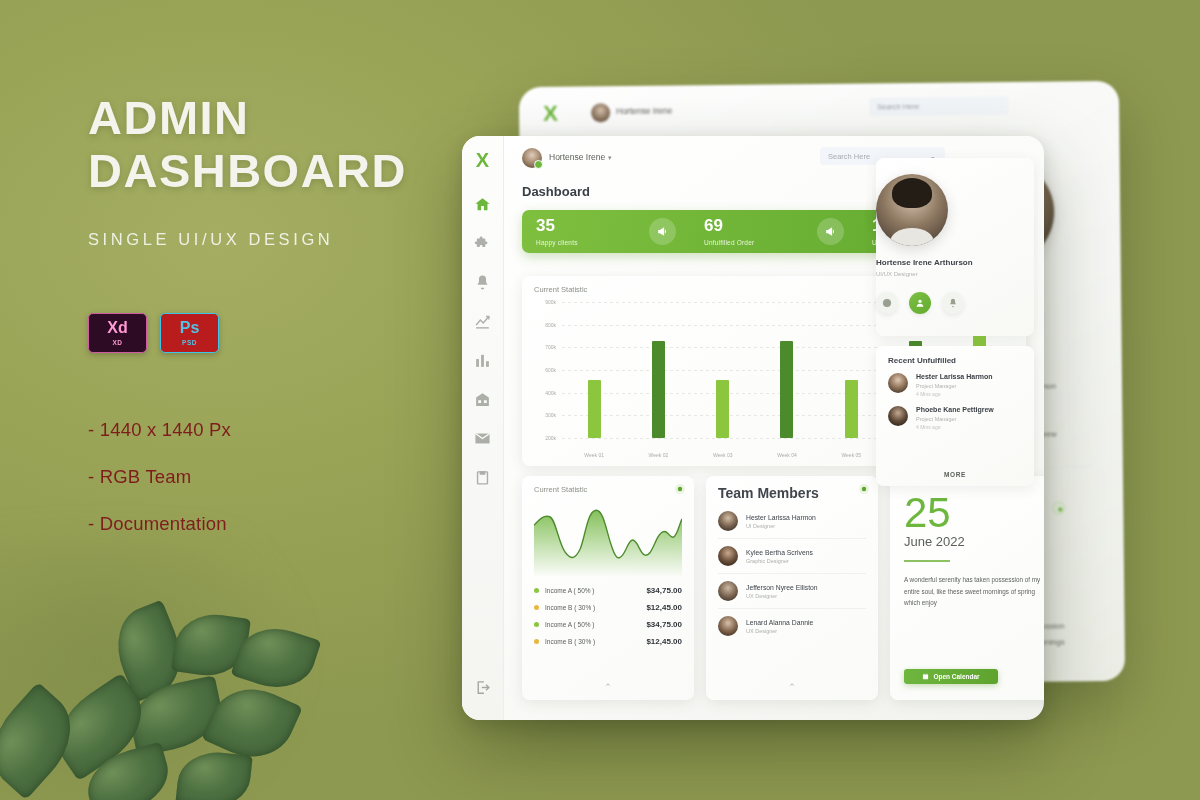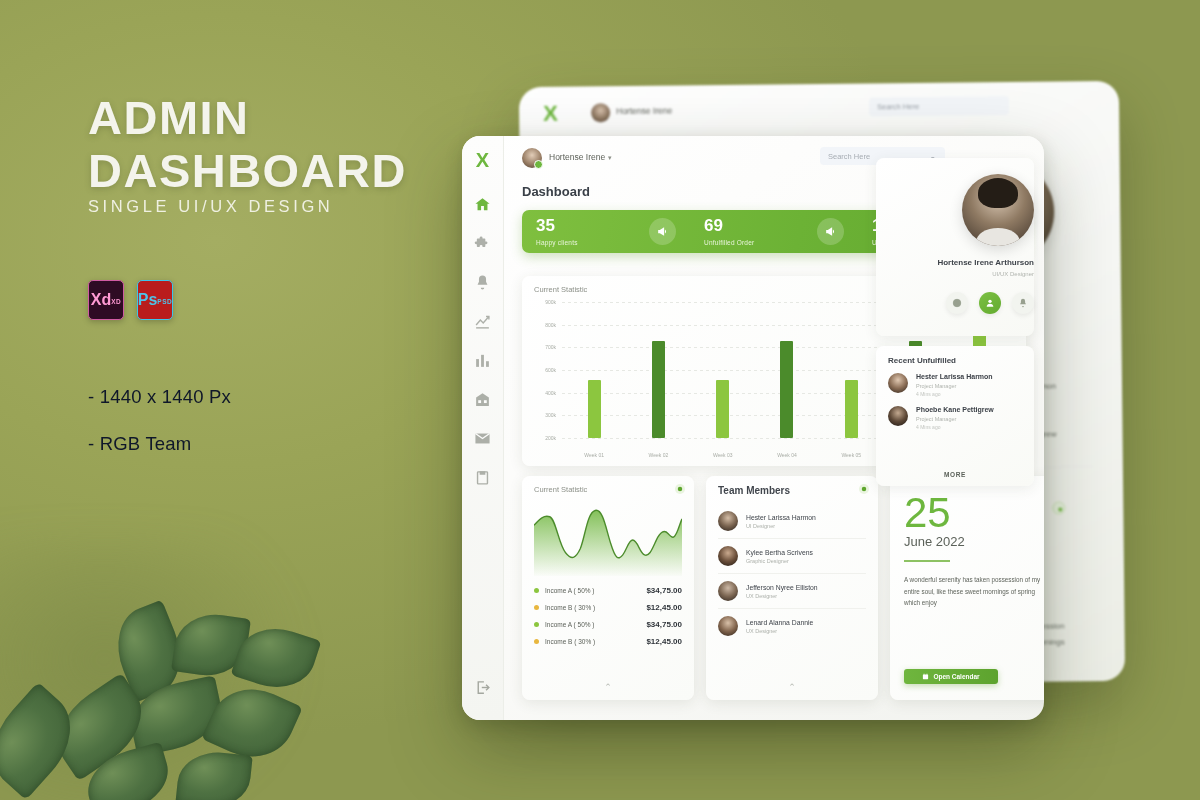--- a/index.html
+++ b/index.html
@@ -25,41 +25,41 @@
   }
 
   
   .left-col { position: absolute; left: 88px; top: 92px; width: 380px; }
   .title {
     color: #f4f4ec; font-size: 47px; font-weight: 700;
     letter-spacing: 1.5px; line-height: 1.12;
     text-shadow: 0 2px 6px rgba(60,70,30,.25);
   }
   .subtitle {
-    color: #eff0e2;
+    margin-top: 33px; color: #eff0e2;
     font-size: 16.5px; letter-spacing: 3.6px; font-weight: 400;
   }
 
   .badges { display: flex; gap: 13px; margin-top: 64px; }
   .badge {
-    width: 36px; height: 40px; border-radius: 5px;
-    position: relative; display: flex; flex-direction: row;
+    width: 59px; height: 40px; border-radius: 5px;
+    position: relative; display: flex; flex-direction: column;
     align-items: center; justify-content: center;
     box-shadow: 0 2px 6px rgba(0,0,0,.22);
   }
   .badge .big { font-size: 16px; font-weight: 700; line-height: 1; }
   .badge .small { font-size: 6.5px; font-weight: 700; margin-top: 3px; letter-spacing: .5px; }
   .badge-xd { background: #2e0b24; border: 1.4px solid #cf5ba3; }
   .badge-xd .big, .badge-xd .small { color: #ff9ad4; }
   .badge-ps { background: #b91c1c; border: 1.4px solid #3ec3e9; }
   .badge-ps .big, .badge-ps .small { color: #4fc3e8; }
 
   .features { margin-top: 66px; }
   .feature {
-    color: #0f172a; font-size: 18.5px; margin-bottom: 25px; letter-spacing: .2px;
+    color: #7f1d1d; font-size: 18.5px; margin-bottom: 25px; letter-spacing: .2px;
   }
 
   
   .plant { position: absolute; left: -10px; bottom: -6px; width: 330px; height: 250px; }
   .leaf {
     position: absolute;
     background: radial-gradient(ellipse at 35% 30%, #6f8f57 0%, #4e7142 45%, #3b5c34 100%);
     border-radius: 60% 8% 60% 8%;
     box-shadow: inset 0 0 8px rgba(20,40,15,.45);
   }
@@ -192,21 +192,21 @@
   .area-chart svg { width:100%; height:100%; }
   .legend { position:absolute; left:12px; right:12px; top:110px; }
   .leg-row { display:flex; align-items:center; margin-bottom:8px; }
   .leg-dot { width:5px; height:5px; border-radius:50%; margin-right:6px; flex:0 0 auto; }
   .leg-lbl { font-size:6.5px; color:#5d625a; flex:1; }
   .leg-val { font-size:8px; font-weight:700; color:#2f343a; }
   .chev { position:absolute; bottom:8px; left:0; right:0; text-align:center; font-size:9px; color:#b4b8b1; }
 
   
   .team-card { left:202px; top:340px; width:172px; height:224px; }
-  .team-card .card-title { position:absolute; left:12px; top:9px; font-weight:700; color:#41464d; font-size:10px; }
+  .team-card .card-title { position:absolute; left:12px; top:9px; font-weight:700; color:#41464d; font-size:14px; }
   .team-list { position:absolute; left:12px; right:12px; top:28px; }
   .team-row { display:flex; align-items:center; padding:7px 0; border-bottom:1px solid #f0f1ed; }
   .team-row:last-child { border-bottom:none; }
   .tm-av { width:20px; height:20px; border-radius:50%; flex:0 0 auto; margin-right:8px; }
   .tm-name { font-size:6.8px; color:#3f444b; font-weight:500; }
   .tm-role { font-size:5.5px; color:#acb0aa; margin-top:2px; }
 
   
   .cal-card { left:386px; top:340px; width:178px; height:224px; }
   .cal-day { position:absolute; left:14px; top:16px; font-size:42px; color:#6eb73f; font-weight:400; line-height:1; }
@@ -221,21 +221,21 @@
   }
   .cal-btn svg { width:7px; height:7px; fill:#fff; }
   .cal-btn span { font-size:6.5px; color:#fff; font-weight:700; }
 
   
   .rail { position:absolute; right:0; top:0; width:176px; bottom:0; }
   .profile-card {
     position:absolute; left:8px; right:10px; top:22px; height:178px;
     background: linear-gradient(150deg,#ffffff,#f8f9f5);
     border-radius:8px; box-shadow: 0 3px 14px rgba(60,70,40,.09);
-    display:flex; flex-direction:column; align-items:flex-end;
+    display:flex; flex-direction:column; align-items:flex-start;
   }
   .pf-avatar {
     margin-top:16px; width:72px; height:72px; border-radius:50%;
     background: radial-gradient(circle at 50% 33%, #d8c6b2 0%, #8f7a63 45%, #3c3128 100%);
     box-shadow: 0 4px 14px rgba(0,0,0,.14); position:relative; overflow:hidden;
   }
   .pf-avatar::before { content:""; position:absolute; left:16px; top:4px; width:40px; height:30px;
     background:#241d16; border-radius:50% 50% 42% 42%; }
   .pf-avatar::after { content:""; position:absolute; left:14px; bottom:-10px; width:44px; height:28px;
     background:#e8e6e1; border-radius:50% 50% 0 0; }
@@ -283,20 +283,21 @@
     </div>
     <div class="badge badge-ps">
       <div class="big">Ps</div>
       <div class="small">PSD</div>
     </div>
   </div>
 
   <div class="features">
     <div class="feature">- 1440 x 1440 Px</div>
     <div class="feature">- RGB Team</div>
+    <div class="feature">- Documentation</div>
   </div>
 </div>
 
 <div class="plant">
   <div class="stem" style="left:150px; top:120px; width:2px; height:110px; transform:rotate(12deg);"></div>
   <div class="stem" style="left:175px; top:150px; width:90px; height:2px; transform:rotate(-18deg);"></div>
   <div class="leaf" style="left:128px; top:52px; width:62px; height:86px; transform:rotate(-22deg);"></div>
   <div class="leaf" style="left:185px; top:58px; width:72px; height:62px; transform:rotate(8deg);"></div>
   <div class="leaf" style="left:248px; top:72px; width:76px; height:60px; transform:rotate(18deg);"></div>
   <div class="leaf" style="left:140px; top:128px; width:92px; height:64px; transform:rotate(-12deg);"></div>

